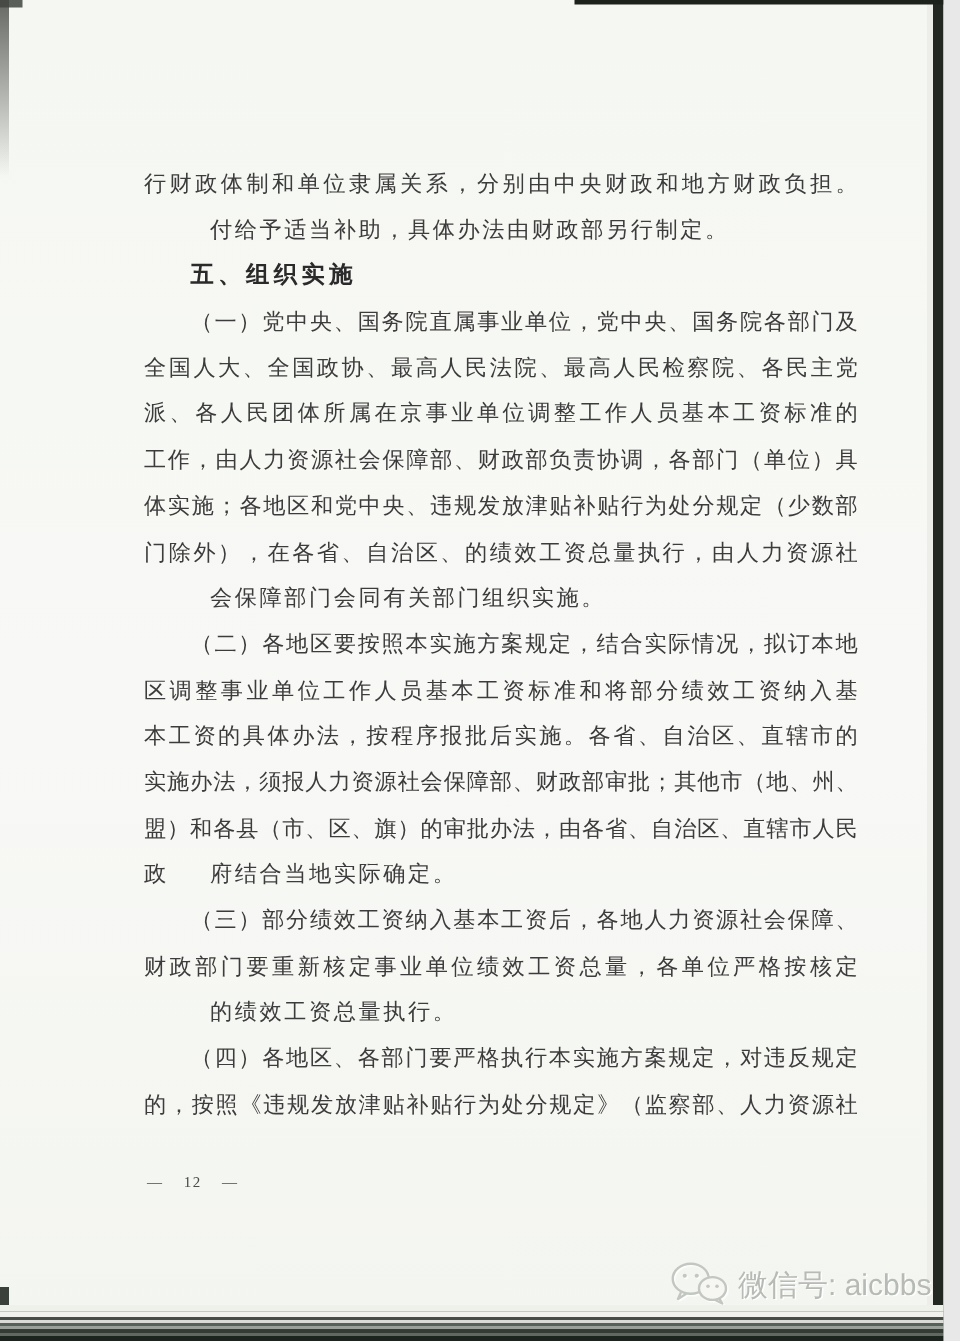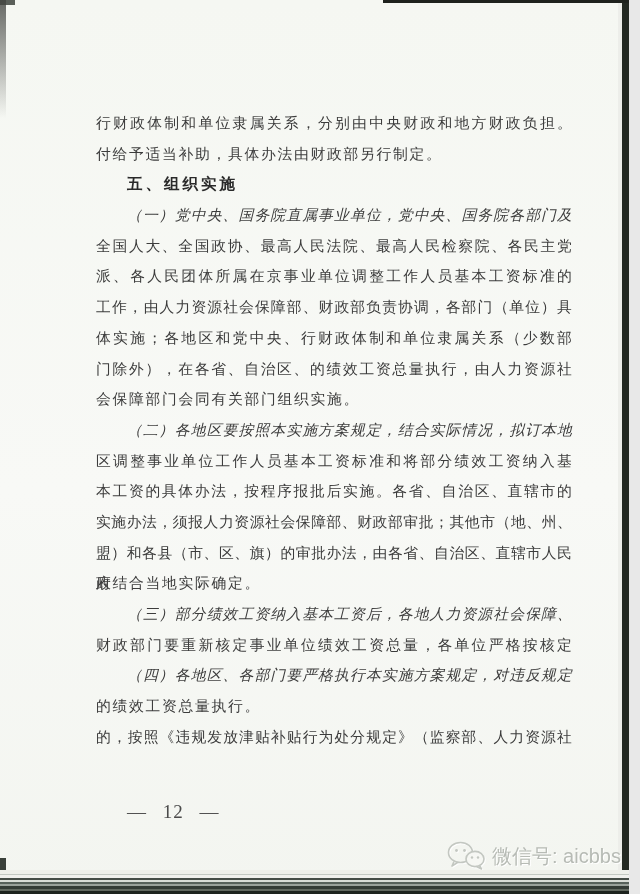--- a/index.html
+++ b/index.html
@@ -25,25 +25,25 @@
       #d9dcd6 10px,#d9dcd6 12px,
       #57615a 12px,#57615a 14px,
       #9aa19a 14px,#9aa19a 16px,
       #343b35 16px,#343b35 19px,
       #61685f 19px,#61685f 21px,
       #1d231e 21px,#1d231e 24px);}
   
   .body-text{position:absolute;left:96px;top:108px;width:476px;color:#3c3c3c;}
   .tline{height:30.7px;line-height:30.7px;font-size:14.8px;letter-spacing:.2px;white-space:normal;}
   .tline.full{text-align:justify;text-align-last:justify;}
-  .tline.end{letter-spacing:1.7px;}
-  .tline.indent{padding-left:31px;font-style:italic;}
+  .tline.end{letter-spacing:1.7px;margin-left:44px;}
+  .tline.indent{padding-left:31px;}
   .tline.heading{font-weight:700;font-size:15.5px;letter-spacing:3px;padding-left:31px;color:#2a2a2a;}
-  .page-number{position:absolute;left:98px;top:801px;font-size:19px;color:#4b4b4b;
-    letter-spacing:1px;word-spacing:10px;margin-left:29px;}
+  .page-number{position:absolute;left:98px;top:783px;font-size:10px;color:#4b4b4b;
+    letter-spacing:1px;word-spacing:10px;}
   
   .watermark{position:absolute;left:446px;top:840px;display:flex;align-items:center;gap:6px;
     color:#b7bbb5;font-family:"Liberation Sans","DejaVu Sans",sans-serif;font-size:20px;
     text-shadow:1px 1px 0 rgba(255,255,255,.95);justify-content:flex-end;}
   .watermark svg{filter:drop-shadow(1px 1px 0 rgba(255,255,255,.9));}
 </style>
 </head>
 <body>
 
 <div class="scan">
@@ -57,33 +57,33 @@
 
   <div class="body-text">
 
   <div class="tline full">行财政体制和单位隶属关系，分别由中央财政和地方财政负担。</div>
       <div class="tline end">付给予适当补助，具体办法由财政部另行制定。</div>
       <div class="tline heading">五、组织实施</div>
       <div class="tline indent full">（一）党中央、国务院直属事业单位，党中央、国务院各部门及</div>
       <div class="tline full">全国人大、全国政协、最高人民法院、最高人民检察院、各民主党</div>
       <div class="tline full">派、各人民团体所属在京事业单位调整工作人员基本工资标准的</div>
       <div class="tline full">工作，由人力资源社会保障部、财政部负责协调，各部门（单位）具</div>
-      <div class="tline full">体实施；各地区和党中央、行财政体制和单位隶属关系（少数部</div>
+      <div class="tline full">体实施；各地区和党中央、违规发放津贴补贴行为处分规定（少数部</div>
       <div class="tline full">门除外），在各省、自治区、的绩效工资总量执行，由人力资源社</div>
       <div class="tline end">会保障部门会同有关部门组织实施。</div>
       <div class="tline indent full">（二）各地区要按照本实施方案规定，结合实际情况，拟订本地</div>
       <div class="tline full">区调整事业单位工作人员基本工资标准和将部分绩效工资纳入基</div>
       <div class="tline full">本工资的具体办法，按程序报批后实施。各省、自治区、直辖市的</div>
       <div class="tline full">实施办法，须报人力资源社会保障部、财政部审批；其他市（地、州、</div>
       <div class="tline full">盟）和各县（市、区、旗）的审批办法，由各省、自治区、直辖市人民政</div>
       <div class="tline end">府结合当地实际确定。</div>
       <div class="tline indent full">（三）部分绩效工资纳入基本工资后，各地人力资源社会保障、</div>
       <div class="tline full">财政部门要重新核定事业单位绩效工资总量，各单位严格按核定</div>
+      <div class="tline end">的绩效工资总量执行。</div>
       <div class="tline indent full">（四）各地区、各部门要严格执行本实施方案规定，对违反规定</div>
-      <div class="tline end">的绩效工资总量执行。</div>
       <div class="tline full">的，按照《违规发放津贴补贴行为处分规定》（监察部、人力资源社</div>
     </div>
 
   <div class="page-number">— 12 —</div>
 
   <div class="watermark">
     <svg width="40" height="32" viewBox="0 0 40 32" aria-hidden="true">
       <ellipse cx="14.5" cy="12.5" rx="12" ry="10" fill="none" stroke="#c3c7c1" stroke-width="1.6"></ellipse>
       <circle cx="10.5" cy="10.5" r="1.4" fill="#c3c7c1"></circle>
       <circle cx="18.5" cy="10.5" r="1.4" fill="#c3c7c1"></circle>

